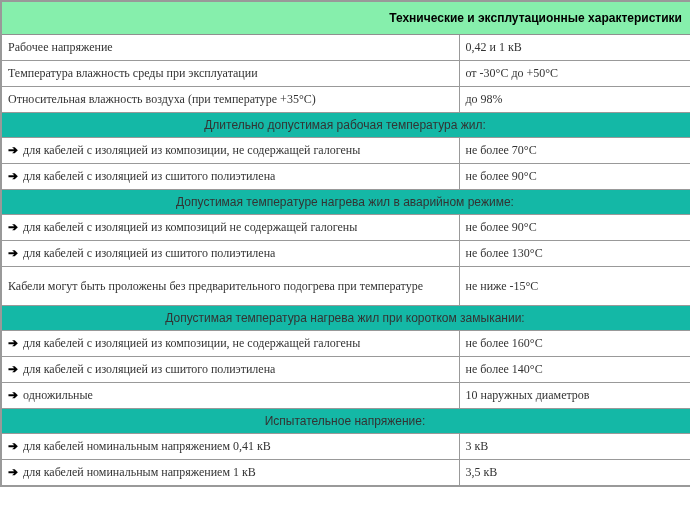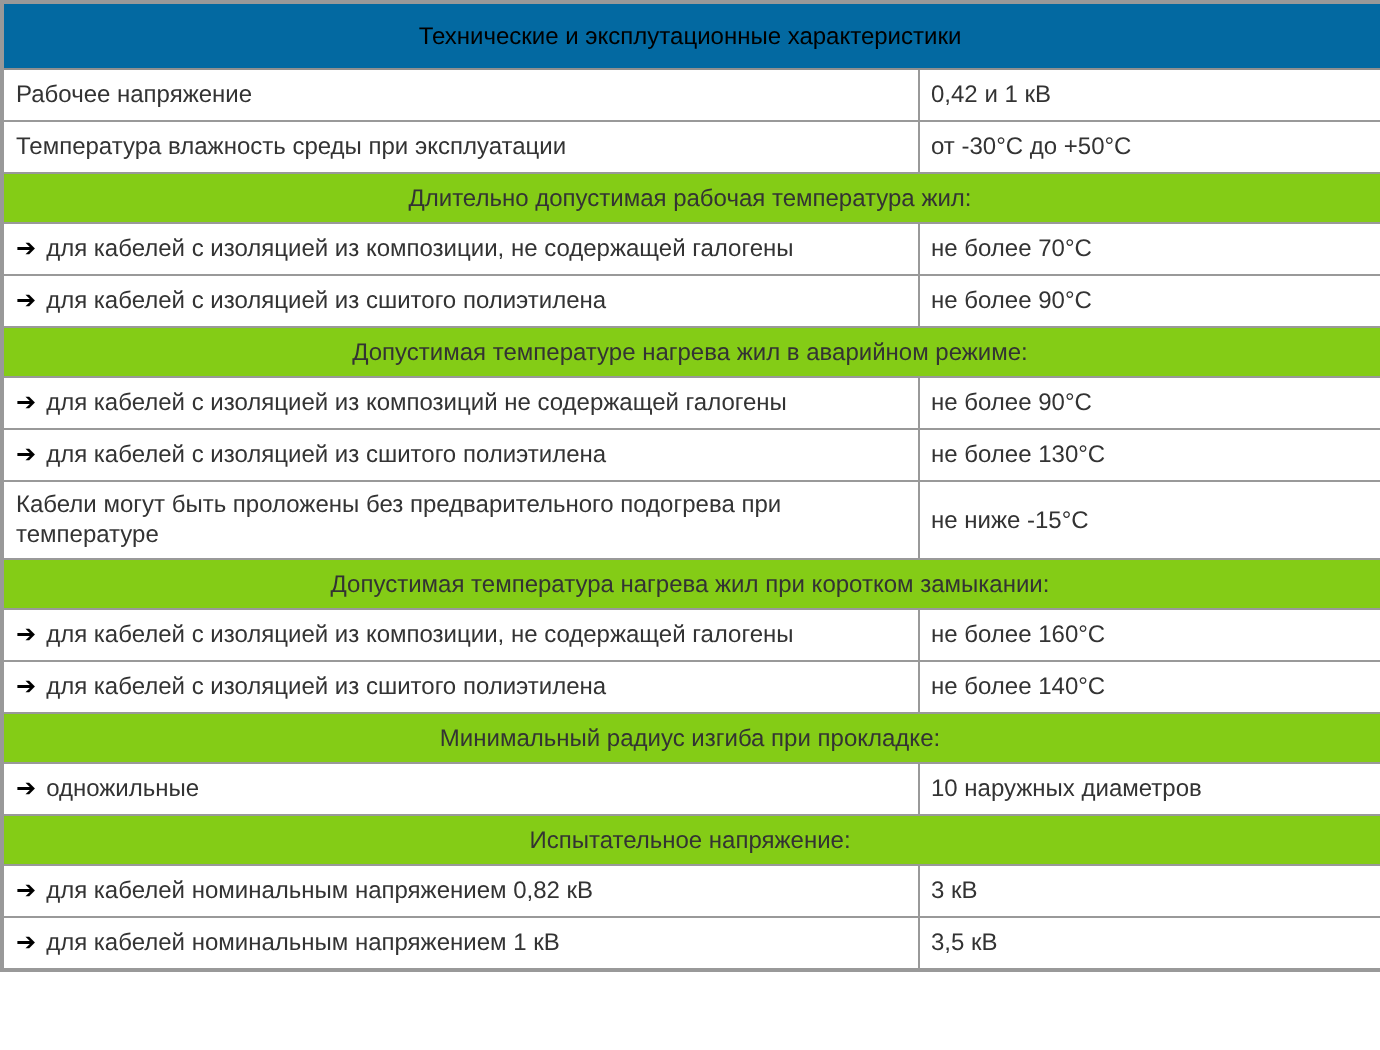--- a/index.html
+++ b/index.html
@@ -22,33 +22,33 @@
   table.spec-table col.c-label { width: 458px; }
   table.spec-table col.c-value { width: 232px; }
   table.spec-table th,
   table.spec-table td {
     border: 1px solid #999999;
     padding: 3px 8px 3px 6px;
     vertical-align: middle;
     line-height: 1.25;
   }
   tr.title-row th {
-    background: #0369a1;
+    background: #86efac;
     color: #000000;
-    font-weight: normal;
-    text-align: center;
+    font-weight: bold;
+    text-align: right;
     height: 26px;
     border-bottom: 1px solid #8f8f8f;
   }
-  tr.data-row td { height: 19px; background: #ffffff; }
+  tr.data-row td { height: 19px; background: #ffffff; font-family: Liberation Serif, serif; }
   tr.data-row.tall td { height: 32px; }
   tr.section-row td {
     height: 18px;
     text-align: center;
-    background: #84cc16;
+    background: #14b8a6;
   }
   .arrow-icon {
     font-weight: bold;
     color: #000000;
     margin-right: 5px;
     font-size: 12px;
   }
   .cell-value { white-space: nowrap; }
 </style>
 </head>
@@ -65,20 +65,24 @@
     </tr>
   </thead>
   <tbody>
       <tr class="data-row">
         <td><span>Рабочее напряжение</span></td>
         <td class="cell-value">0,42 и 1 кВ</td>
       </tr>
       <tr class="data-row">
         <td><span>Температура влажность среды при эксплуатации</span></td>
         <td class="cell-value">от -30°С до +50°С</td>
+      </tr>
+      <tr class="data-row">
+        <td><span>Относительная влажность воздуха (при температуре +35°С)</span></td>
+        <td class="cell-value">до 98%</td>
       </tr>
       <tr class="section-row">
         <td colspan="2">Длительно допустимая рабочая температура жил:</td>
       </tr>
       <tr class="data-row">
         <td><span class="arrow-icon">➔</span><span>для кабелей с изоляцией из композиции, не содержащей галогены</span></td>
         <td class="cell-value">не более 70°С</td>
       </tr>
       <tr class="data-row">
         <td><span class="arrow-icon">➔</span><span>для кабелей с изоляцией из сшитого полиэтилена</span></td>
@@ -103,32 +107,29 @@
         <td colspan="2">Допустимая температура нагрева жил при коротком замыкании:</td>
       </tr>
       <tr class="data-row">
         <td><span class="arrow-icon">➔</span><span>для кабелей с изоляцией из композиции, не содержащей галогены</span></td>
         <td class="cell-value">не более 160°С</td>
       </tr>
       <tr class="data-row">
         <td><span class="arrow-icon">➔</span><span>для кабелей с изоляцией из сшитого полиэтилена</span></td>
         <td class="cell-value">не более 140°С</td>
       </tr>
-      <tr class="section-row">
-        <td colspan="2">Минимальный радиус изгиба при прокладке:</td>
-      </tr>
       <tr class="data-row">
         <td><span class="arrow-icon">➔</span><span>одножильные</span></td>
         <td class="cell-value">10 наружных диаметров</td>
       </tr>
       <tr class="section-row">
         <td colspan="2">Испытательное напряжение:</td>
       </tr>
       <tr class="data-row">
-        <td><span class="arrow-icon">➔</span><span>для кабелей номинальным напряжением 0,82 кВ</span></td>
+        <td><span class="arrow-icon">➔</span><span>для кабелей номинальным напряжением 0,41 кВ</span></td>
         <td class="cell-value">3 кВ</td>
       </tr>
       <tr class="data-row">
         <td><span class="arrow-icon">➔</span><span>для кабелей номинальным напряжением 1 кВ</span></td>
         <td class="cell-value">3,5 кВ</td>
       </tr>
     </tbody>
 </table>
 
 </body></html>

